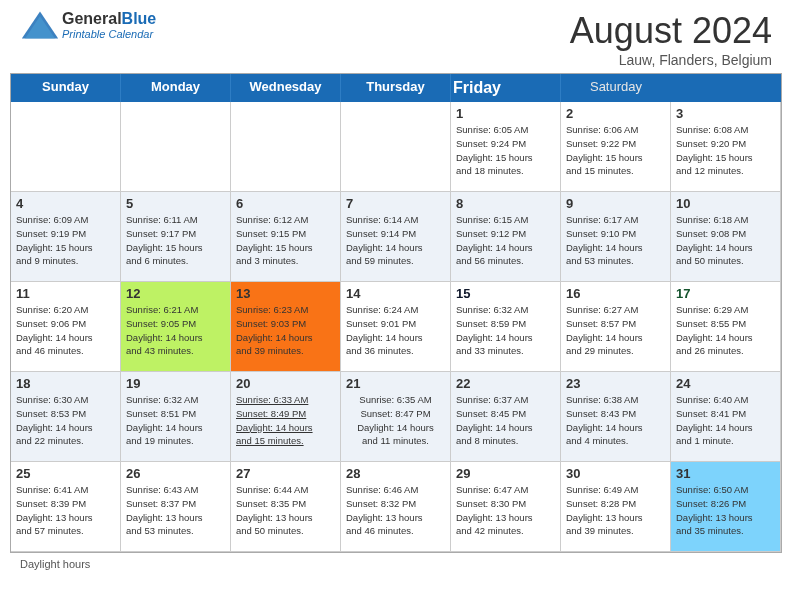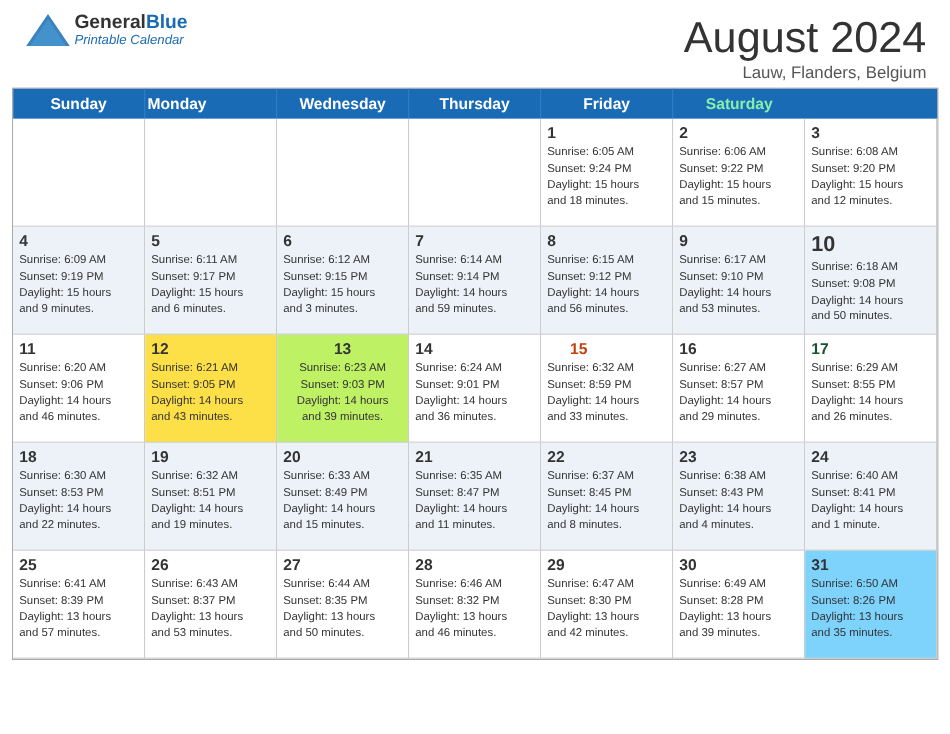--- a/index.html
+++ b/index.html
@@ -37,25 +37,25 @@
   </div>
 
   <div style="margin: 0 10px;">
     <div style="display:grid; grid-template-columns: repeat(7,1fr); background:#1a6bb5;">
     </div>
 
     <div style="border:1px solid #aaa;">
 
       <div style="display:grid;grid-template-columns:repeat(7,1fr);background:#1a6bb5;">
         <div style="color:#fff;text-align:center;padding:5px 2px;font-size:13px;font-weight:bold;border-right:1px solid #2e7dc4;">Sunday</div>
-        <div style="color:#fff;padding:5px 2px;font-size:13px;font-weight:bold;border-right:1px solid #2e7dc4;">Monday</div>
+        <div style="color:#fff;text-align:center;padding:5px 2px;font-size:13px;font-weight:bold;border-right:1px solid #2e7dc4;">Monday</div>
         <div style="color:#fff;text-align:center;padding:5px 2px;font-size:13px;font-weight:bold;border-right:1px solid #2e7dc4;">Wednesday</div>
         <div style="color:#fff;text-align:center;padding:5px 2px;font-size:13px;font-weight:bold;border-right:1px solid #2e7dc4;">Thursday</div>
-        <div style="color:#fff;text-align:center;padding:5px 2px;font-size:13px;font-weight:bold;border-right:1px solid #2e7dc4;">Friday</div>
-        <div style="color:#86efac;text-align:center;padding:5px 2px;font-size:13px;font-weight:bold;">Saturday</div>
+        <div style="color:#fff;text-align:left;padding:5px 2px;font-size:16px;font-weight:bold;border-right:1px solid #2e7dc4;">Friday</div>
+        <div style="color:#e5e5e5;text-align:center;padding:5px 2px;font-size:13px;font-weight:normal;">Saturday</div>
       </div>
 
       <div id="cal-body">
           <div style="display: grid; grid-template-columns: repeat(7, 1fr);">
             <div style="border-right: 1px solid rgb(204, 204, 204); border-bottom: 1px solid rgb(204, 204, 204); padding: 4px 5px; min-height: 90px; background: rgb(255, 255, 255); vertical-align: top; border-left: 0px;"></div>
             <div style="border-right: 1px solid rgb(204, 204, 204); border-bottom: 1px solid rgb(204, 204, 204); padding: 4px 5px; min-height: 90px; background: rgb(255, 255, 255); vertical-align: top;"></div>
             <div style="border-right: 1px solid rgb(204, 204, 204); border-bottom: 1px solid rgb(204, 204, 204); padding: 4px 5px; min-height: 90px; background: rgb(255, 255, 255); vertical-align: top;"></div>
             <div style="border-right: 1px solid rgb(204, 204, 204); border-bottom: 1px solid rgb(204, 204, 204); padding: 4px 5px; min-height: 90px; background: rgb(255, 255, 255); vertical-align: top;"></div>
             <div style="border-right: 1px solid rgb(204, 204, 204); border-bottom: 1px solid rgb(204, 204, 204); padding: 4px 5px; min-height: 90px; background: rgb(255, 255, 255); vertical-align: top;">
               <div style="font-size: 13px; font-weight: bold; color: rgb(51, 51, 51); margin-bottom: 2px;">1</div>
@@ -116,58 +116,58 @@
 and 56 minutes.</div>
             </div>
             <div style="border-right: 1px solid rgb(204, 204, 204); border-bottom: 1px solid rgb(204, 204, 204); padding: 4px 5px; min-height: 90px; background: rgb(237, 242, 248); vertical-align: top;">
               <div style="font-size: 13px; font-weight: bold; color: rgb(51, 51, 51); margin-bottom: 2px;">9</div>
               <div style="font-size: 9.5px; color: rgb(51, 51, 51); line-height: 1.45; white-space: pre-line;">Sunrise: 6:17 AM
 Sunset: 9:10 PM
 Daylight: 14 hours
 and 53 minutes.</div>
             </div>
             <div style="border-right: 1px solid rgb(204, 204, 204); border-bottom: 1px solid rgb(204, 204, 204); padding: 4px 5px; min-height: 90px; background: rgb(237, 242, 248); vertical-align: top;">
-              <div style="font-size: 18px; font-weight: bold; color: rgb(51, 51, 51); margin-bottom: 2px;">10</div>
+              <div style="font-size: 13px; font-weight: bold; color: rgb(51, 51, 51); margin-bottom: 2px;">10</div>
               <div style="font-size: 9.5px; color: rgb(51, 51, 51); line-height: 1.45; white-space: pre-line;">Sunrise: 6:18 AM
 Sunset: 9:08 PM
 Daylight: 14 hours
 and 50 minutes.</div>
             </div>
           </div>
           <div style="display: grid; grid-template-columns: repeat(7, 1fr);">
             <div style="border-right: 1px solid rgb(204, 204, 204); border-bottom: 1px solid rgb(204, 204, 204); padding: 4px 5px; min-height: 90px; background: rgb(255, 255, 255); vertical-align: top; border-left: 0px;">
               <div style="font-size: 13px; font-weight: bold; color: rgb(51, 51, 51); margin-bottom: 2px;">11</div>
               <div style="font-size: 9.5px; color: rgb(51, 51, 51); line-height: 1.45; white-space: pre-line;">Sunrise: 6:20 AM
 Sunset: 9:06 PM
 Daylight: 14 hours
 and 46 minutes.</div>
             </div>
-            <div style="border-right: 1px solid rgb(204, 204, 204); border-bottom: 1px solid rgb(204, 204, 204); padding: 4px 5px; min-height: 90px; background: #fde047; vertical-align: top;">
+            <div style="border-right: 1px solid rgb(204, 204, 204); border-bottom: 1px solid rgb(204, 204, 204); padding: 4px 5px; min-height: 90px; background: #bef264; vertical-align: top;">
               <div style="font-size: 13px; font-weight: bold; color: rgb(51, 51, 51); margin-bottom: 2px;">12</div>
               <div style="font-size: 9.5px; color: rgb(51, 51, 51); line-height: 1.45; white-space: pre-line;">Sunrise: 6:21 AM
 Sunset: 9:05 PM
 Daylight: 14 hours
 and 43 minutes.</div>
             </div>
-            <div style="border-right: 1px solid rgb(204, 204, 204); border-bottom: 1px solid rgb(204, 204, 204); padding: 4px 5px; min-height: 90px; background: #bef264; vertical-align: top; text-align: center;">
+            <div style="border-right: 1px solid rgb(204, 204, 204); border-bottom: 1px solid rgb(204, 204, 204); padding: 4px 5px; min-height: 90px; background: #f97316; vertical-align: top;">
               <div style="font-size: 13px; font-weight: bold; color: rgb(51, 51, 51); margin-bottom: 2px;">13</div>
               <div style="font-size: 9.5px; color: rgb(51, 51, 51); line-height: 1.45; white-space: pre-line;">Sunrise: 6:23 AM
 Sunset: 9:03 PM
 Daylight: 14 hours
 and 39 minutes.</div>
             </div>
             <div style="border-right: 1px solid rgb(204, 204, 204); border-bottom: 1px solid rgb(204, 204, 204); padding: 4px 5px; min-height: 90px; background: rgb(255, 255, 255); vertical-align: top;">
               <div style="font-size: 13px; font-weight: bold; color: rgb(51, 51, 51); margin-bottom: 2px;">14</div>
               <div style="font-size: 9.5px; color: rgb(51, 51, 51); line-height: 1.45; white-space: pre-line;">Sunrise: 6:24 AM
 Sunset: 9:01 PM
 Daylight: 14 hours
 and 36 minutes.</div>
             </div>
             <div style="border-right: 1px solid rgb(204, 204, 204); border-bottom: 1px solid rgb(204, 204, 204); padding: 4px 5px; min-height: 90px; background: rgb(255, 255, 255); vertical-align: top;">
-              <div style="font-size: 13px; font-weight: bold; color: #c2410c; margin-bottom: 2px; margin-left: 19px;">15</div>
+              <div style="font-size: 13px; font-weight: bold; color: #0f172a; margin-bottom: 2px;">15</div>
               <div style="font-size: 9.5px; color: rgb(51, 51, 51); line-height: 1.45; white-space: pre-line;">Sunrise: 6:32 AM
 Sunset: 8:59 PM
 Daylight: 14 hours
 and 33 minutes.</div>
             </div>
             <div style="border-right: 1px solid rgb(204, 204, 204); border-bottom: 1px solid rgb(204, 204, 204); padding: 4px 5px; min-height: 90px; background: rgb(255, 255, 255); vertical-align: top;">
               <div style="font-size: 13px; font-weight: bold; color: rgb(51, 51, 51); margin-bottom: 2px;">16</div>
               <div style="font-size: 9.5px; color: rgb(51, 51, 51); line-height: 1.45; white-space: pre-line;">Sunrise: 6:27 AM
 Sunset: 8:57 PM
 Daylight: 14 hours
@@ -191,28 +191,28 @@
             </div>
             <div style="border-right: 1px solid rgb(204, 204, 204); border-bottom: 1px solid rgb(204, 204, 204); padding: 4px 5px; min-height: 90px; background: rgb(237, 242, 248); vertical-align: top;">
               <div style="font-size: 13px; font-weight: bold; color: rgb(51, 51, 51); margin-bottom: 2px;">19</div>
               <div style="font-size: 9.5px; color: rgb(51, 51, 51); line-height: 1.45; white-space: pre-line;">Sunrise: 6:32 AM
 Sunset: 8:51 PM
 Daylight: 14 hours
 and 19 minutes.</div>
             </div>
             <div style="border-right: 1px solid rgb(204, 204, 204); border-bottom: 1px solid rgb(204, 204, 204); padding: 4px 5px; min-height: 90px; background: rgb(237, 242, 248); vertical-align: top;">
               <div style="font-size: 13px; font-weight: bold; color: rgb(51, 51, 51); margin-bottom: 2px;">20</div>
-              <div style="font-size: 9.5px; color: rgb(51, 51, 51); line-height: 1.45; white-space: pre-line;">Sunrise: 6:33 AM
+              <div style="font-size: 9.5px; color: rgb(51, 51, 51); line-height: 1.45; white-space: pre-line; text-decoration: underline;">Sunrise: 6:33 AM
 Sunset: 8:49 PM
 Daylight: 14 hours
 and 15 minutes.</div>
             </div>
             <div style="border-right: 1px solid rgb(204, 204, 204); border-bottom: 1px solid rgb(204, 204, 204); padding: 4px 5px; min-height: 90px; background: rgb(237, 242, 248); vertical-align: top;">
               <div style="font-size: 13px; font-weight: bold; color: rgb(51, 51, 51); margin-bottom: 2px;">21</div>
-              <div style="font-size: 9.5px; color: rgb(51, 51, 51); line-height: 1.45; white-space: pre-line;">Sunrise: 6:35 AM
+              <div style="font-size: 9.5px; color: rgb(51, 51, 51); line-height: 1.45; white-space: pre-line; text-align: center;">Sunrise: 6:35 AM
 Sunset: 8:47 PM
 Daylight: 14 hours
 and 11 minutes.</div>
             </div>
             <div style="border-right: 1px solid rgb(204, 204, 204); border-bottom: 1px solid rgb(204, 204, 204); padding: 4px 5px; min-height: 90px; background: rgb(237, 242, 248); vertical-align: top;">
               <div style="font-size: 13px; font-weight: bold; color: rgb(51, 51, 51); margin-bottom: 2px;">22</div>
               <div style="font-size: 9.5px; color: rgb(51, 51, 51); line-height: 1.45; white-space: pre-line;">Sunrise: 6:37 AM
 Sunset: 8:45 PM
 Daylight: 14 hours
 and 8 minutes.</div>
@@ -280,13 +280,16 @@
               <div style="font-size: 9.5px; color: rgb(51, 51, 51); line-height: 1.45; white-space: pre-line;">Sunrise: 6:50 AM
 Sunset: 8:26 PM
 Daylight: 13 hours
 and 35 minutes.</div>
             </div>
           </div>
         </div>
     </div>
   </div>
 
+  <div style="padding:5px 20px;font-size:11px;color:#555;">
+    <span>Daylight hours</span>
+  </div>
 </div>
 
 </body></html>

